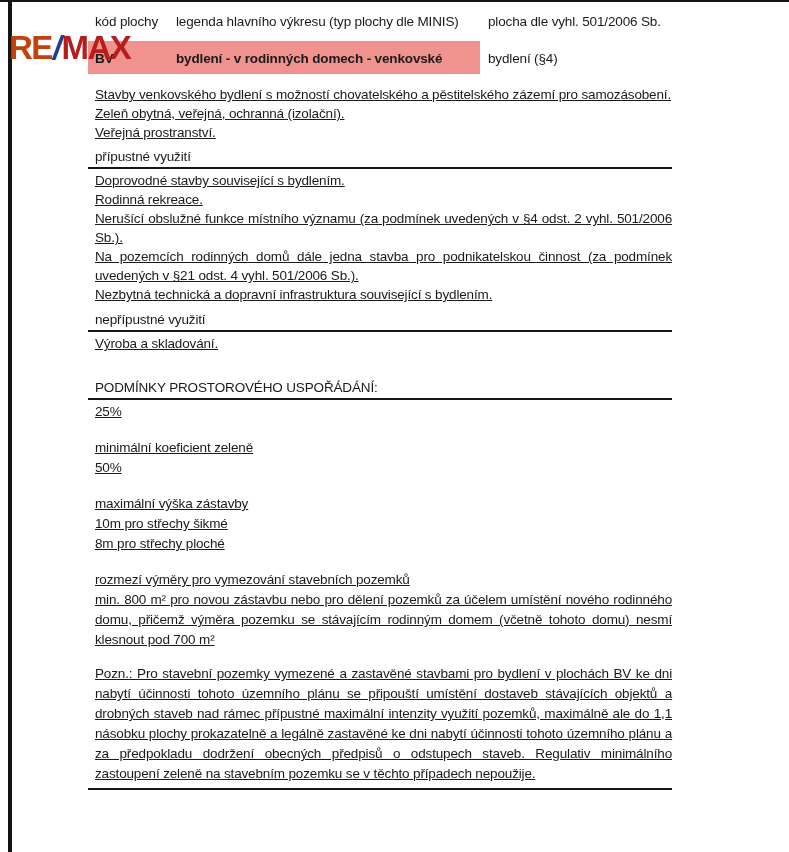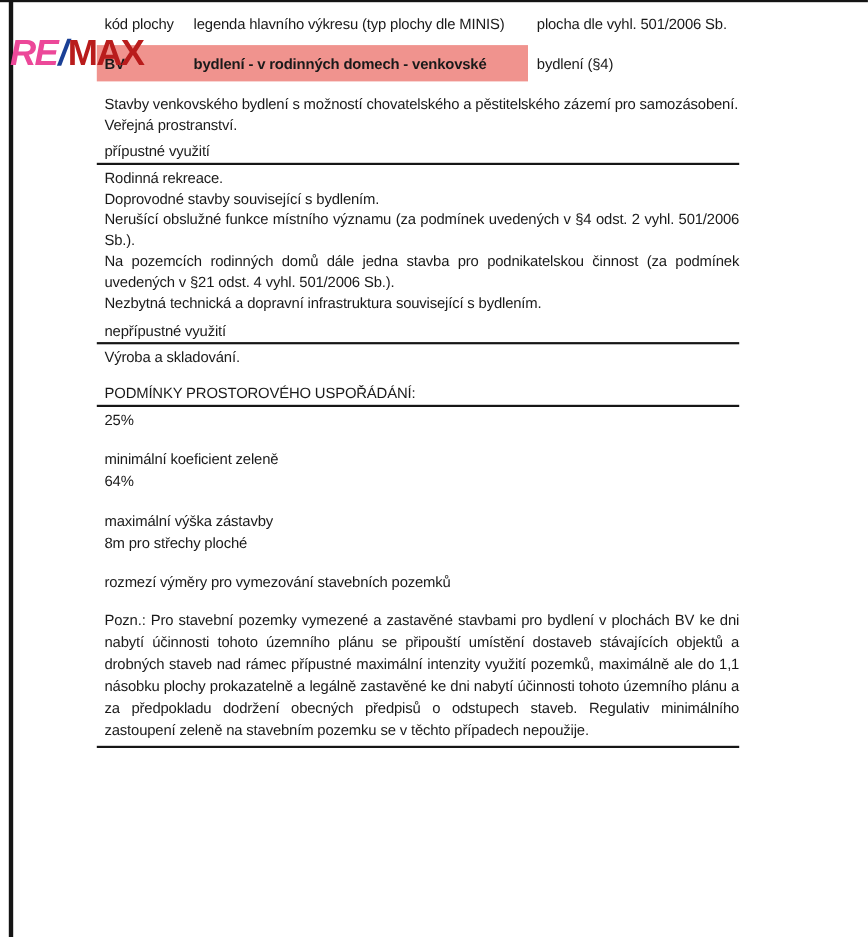--- a/index.html
+++ b/index.html
@@ -28,69 +28,70 @@
   .thead span{position:absolute;top:0;white-space:nowrap;}
   .c1{left:7px}.c2{left:88px}.c3{left:400px}
 
   .code-row{position:relative;height:33px;margin-top:9px;}
   .code-row .hl{position:absolute;left:0;top:0;width:392px;height:33px;}
   .code-row span{position:absolute;top:50%;transform:translateY(-50%);white-space:nowrap;font-weight:bold;}
   .code-row .c3{font-weight:normal;}
 
   .section-title{padding:0 0 3px 7px;border-bottom:2px solid #161616;white-space:nowrap;}
   .section-body{padding:2px 0 0 7px;}
-  .para{text-align:justify;line-height:19px;margin:0;}
+  .para{text-align:justify;line-height:19px;margin:0;text-decoration:underline;}
 
   .sec1{margin-top:9px;}
   .sec2{margin-top:7px;}
   .sec3{margin-top:8px;}
-  .sec4{margin-top:16px;}
+  .sec4{margin-top:27px;}
   .sec4 .para{line-height:20px;}
   .group{margin-bottom:16px;}
   .group:last-child{margin-bottom:0;}
   .g5{margin-top:-2px;}
   .bottom-rule{border-top:2px solid #161616;margin-top:4px;height:0;}
 </style>
 </head>
 <body>
 
 <div class="scan-top"></div>
 <div class="scan-left"></div>
 
 <div class="logo">
-  <span style="color: #ec4899; font-style: italic;">RE</span><span class="slash" style="color: rgb(27, 64, 150);">/</span><span style="color: #b91c1c;">MAX</span>
+  <span style="color: #c2410c;">RE</span><span class="slash" style="color: rgb(27, 64, 150);">/</span><span style="color: #b91c1c;">MAX</span>
 </div>
 
 <div class="content">
 
   <div class="thead">
     <span class="c1">kód plochy</span>
     <span class="c2">legenda hlavního výkresu (typ plochy dle MINIS)</span>
     <span class="c3">plocha dle vyhl. 501/2006 Sb.</span>
   </div>
 
   <div class="code-row">
     <div class="hl" style="background: rgb(240, 147, 142);"></div>
     <span class="c1">BV</span>
     <span class="c2">bydlení - v rodinných domech - venkovské</span>
     <span class="c3">bydlení (§4)</span>
   </div>
 
   <div class="section sec1">
     <div class="section-body">
       <p class="para">Stavby venkovského bydlení s možností chovatelského a pěstitelského zázemí pro samozásobení.</p>
+      <p class="para">Zeleň obytná, veřejná, ochranná (izolační).</p>
       <p class="para">Veřejná prostranství.</p>
     </div>
   </div>
 
   <div class="section sec2">
     <div class="section-title">přípustné využití</div>
     <div class="section-body">
+      <p class="para">Doprovodné stavby související s bydlením.</p>
       <p class="para">Rodinná rekreace.</p>
-      <p class="para">Doprovodné stavby související s bydlením.</p>
       <p class="para">Nerušící obslužné funkce místního významu (za podmínek uvedených v §4 odst. 2 vyhl. 501/2006 Sb.).</p>
       <p class="para">Na pozemcích rodinných domů dále jedna stavba pro podnikatelskou činnost (za podmínek uvedených v §21 odst. 4 vyhl. 501/2006 Sb.).</p>
       <p class="para">Nezbytná technická a dopravní infrastruktura související s bydlením.</p>
     </div>
   </div>
 
   <div class="section sec3">
     <div class="section-title">nepřípustné využití</div>
     <div class="section-body">
       <p class="para">Výroba a skladování.</p>
@@ -98,28 +99,30 @@
   </div>
 
   <div class="section sec4">
     <div class="section-title">PODMÍNKY PROSTOROVÉHO USPOŘÁDÁNÍ:</div>
     <div class="section-body">
       <div class="group">
         <p class="para">25%</p>
       </div>
       <div class="group">
         <p class="para">minimální koeficient zeleně</p>
-        <p class="para">64%</p>
+        <p class="para">50%</p>
       </div>
       <div class="group">
         <p class="para">maximální výška zástavby</p>
+        <p class="para">10m pro střechy šikmé</p>
         <p class="para">8m pro střechy ploché</p>
       </div>
       <div class="group">
         <p class="para">rozmezí výměry pro vymezování stavebních pozemků</p>
+        <p class="para">min. 800 m² pro novou zástavbu nebo pro dělení pozemků za účelem umístění nového rodinného domu, přičemž výměra pozemku se stávajícím rodinným domem (včetně tohoto domu) nesmí klesnout pod 700 m²</p>
       </div>
       <div class="group g5">
         <p class="para">Pozn.: Pro stavební pozemky vymezené a zastavěné stavbami pro bydlení v plochách BV ke dni nabytí účinnosti tohoto územního plánu se připouští umístění dostaveb stávajících objektů a drobných staveb nad rámec přípustné maximální intenzity využití pozemků, maximálně ale do 1,1 násobku plochy prokazatelně a legálně zastavěné ke dni nabytí účinnosti tohoto územního plánu a za předpokladu dodržení obecných předpisů o odstupech staveb. Regulativ minimálního zastoupení zeleně na stavebním pozemku se v těchto případech nepoužije.</p>
       </div>
     </div>
   </div>
 
   <div class="bottom-rule"></div>
 </div>
 

